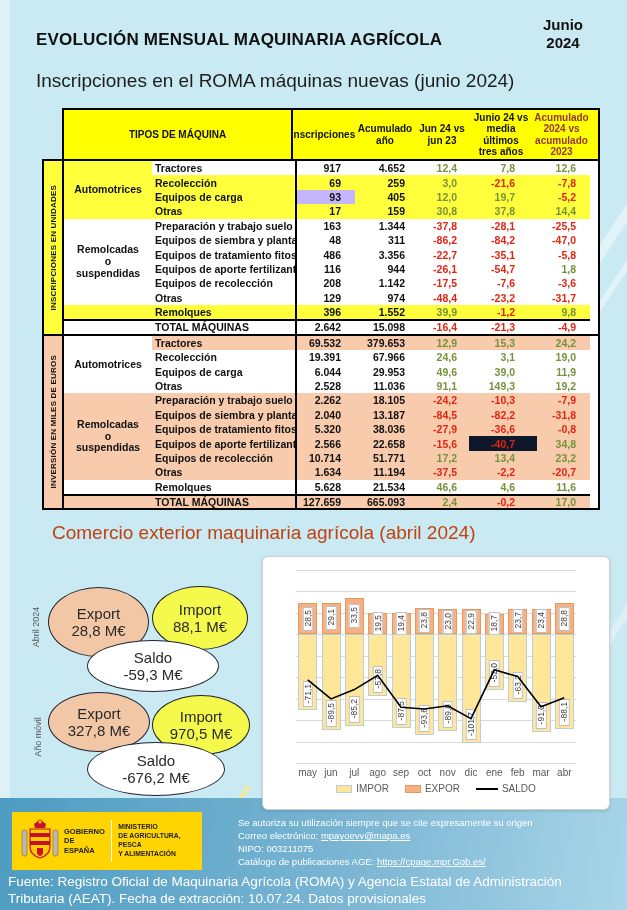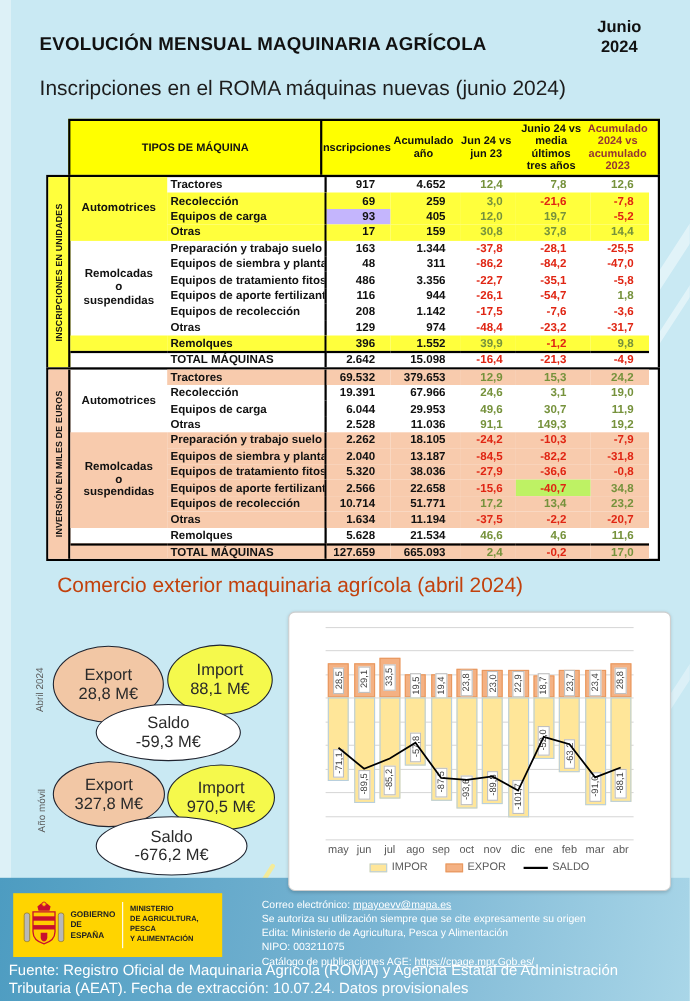--- a/index.html
+++ b/index.html
@@ -219,21 +219,21 @@
           <div class="cell type" style="grid-area: 2 / 3;">Recolección</div>
           <div class="cell val c3" style="grid-area: 2 / 4;">19.391</div>
           <div class="cell val c4" style="grid-area: 2 / 5;">67.966</div>
           <div class="cell val c5 pos" style="grid-area: 2 / 6;">24,6</div>
           <div class="cell val c6 pos" style="grid-area: 2 / 7;">3,1</div>
           <div class="cell val c7 pos" style="grid-area: 2 / 8;">19,0</div>
           <div class="cell type" style="grid-area: 3 / 3;">Equipos de carga</div>
           <div class="cell val c3" style="grid-area: 3 / 4;">6.044</div>
           <div class="cell val c4" style="grid-area: 3 / 5;">29.953</div>
           <div class="cell val c5 pos" style="grid-area: 3 / 6;">49,6</div>
-          <div class="cell val c6 pos" style="grid-area: 3 / 7;">30,7</div>
+          <div class="cell val c6 pos" style="grid-area: 3 / 7;">39,0</div>
           <div class="cell val c7 pos" style="grid-area: 3 / 8;">11,9</div>
           <div class="cell type" style="grid-area: 4 / 3;">Otras</div>
           <div class="cell val c3" style="grid-area: 4 / 4;">2.528</div>
           <div class="cell val c4" style="grid-area: 4 / 5;">11.036</div>
           <div class="cell val c5 pos" style="grid-area: 4 / 6;">91,1</div>
           <div class="cell val c6 pos" style="grid-area: 4 / 7;">149,3</div>
           <div class="cell val c7 pos" style="grid-area: 4 / 8;">19,2</div>
           <div class="cell type" style="grid-area: 5 / 3; background: rgb(248, 203, 173);">Preparación y trabajo suelo</div>
           <div class="cell val c3" style="grid-area: 5 / 4; background: rgb(248, 203, 173);">2.262</div>
           <div class="cell val c4" style="grid-area: 5 / 5; background: rgb(248, 203, 173);">18.105</div>
@@ -249,21 +249,21 @@
           <div class="cell type" style="grid-area: 7 / 3; background: rgb(248, 203, 173);">Equipos de tratamiento fitosanitario</div>
           <div class="cell val c3" style="grid-area: 7 / 4; background: rgb(248, 203, 173);">5.320</div>
           <div class="cell val c4" style="grid-area: 7 / 5; background: rgb(248, 203, 173);">38.036</div>
           <div class="cell val c5 neg" style="grid-area: 7 / 6; background: rgb(248, 203, 173);">-27,9</div>
           <div class="cell val c6 neg" style="grid-area: 7 / 7; background: rgb(248, 203, 173);">-36,6</div>
           <div class="cell val c7 neg" style="grid-area: 7 / 8; background: rgb(248, 203, 173);">-0,8</div>
           <div class="cell type" style="grid-area: 8 / 3; background: rgb(248, 203, 173);">Equipos de aporte fertilizante</div>
           <div class="cell val c3" style="grid-area: 8 / 4; background: rgb(248, 203, 173);">2.566</div>
           <div class="cell val c4" style="grid-area: 8 / 5; background: rgb(248, 203, 173);">22.658</div>
           <div class="cell val c5 neg" style="grid-area: 8 / 6; background: rgb(248, 203, 173);">-15,6</div>
-          <div class="cell val c6 neg" style="grid-area: 8 / 7; background: #bef264;">-40,7</div>
+          <div class="cell val c6 neg" style="grid-area: 8 / 7; background: #0f172a;">-40,7</div>
           <div class="cell val c7 pos" style="grid-area: 8 / 8; background: rgb(248, 203, 173);">34,8</div>
           <div class="cell type" style="grid-area: 9 / 3; background: rgb(248, 203, 173);">Equipos de recolección</div>
           <div class="cell val c3" style="grid-area: 9 / 4; background: rgb(248, 203, 173);">10.714</div>
           <div class="cell val c4" style="grid-area: 9 / 5; background: rgb(248, 203, 173);">51.771</div>
           <div class="cell val c5 pos" style="grid-area: 9 / 6; background: rgb(248, 203, 173);">17,2</div>
           <div class="cell val c6 pos" style="grid-area: 9 / 7; background: rgb(248, 203, 173);">13,4</div>
           <div class="cell val c7 pos" style="grid-area: 9 / 8; background: rgb(248, 203, 173);">23,2</div>
           <div class="cell type" style="grid-area: 10 / 3; background: rgb(248, 203, 173);">Otras</div>
           <div class="cell val c3" style="grid-area: 10 / 4; background: rgb(248, 203, 173);">1.634</div>
           <div class="cell val c4" style="grid-area: 10 / 5; background: rgb(248, 203, 173);">11.194</div>
@@ -449,25 +449,24 @@
     </div>
     <div class="govtext">GOBIERNO
 DE ESPAÑA</div>
     <div class="divline"></div>
     <div class="mintext">MINISTERIO
 DE AGRICULTURA, PESCA
 Y ALIMENTACIÓN</div>
   </div>
 
   <div class="contact">
+    <div>Se autoriza su utilización siempre que se cite expresamente su origen</div>
     <div>
       <span>Correo electrónico: </span><a>mpayoevv@mapa.es</a>
     </div>
-    <div>Se autoriza su utilización siempre que se cite expresamente su origen</div>
-    <div>Edita: Ministerio de Agricultura, Pesca y Alimentación</div>
     <div>NIPO: 003211075</div>
     <div>
       <span>Catálogo de publicaciones AGE: </span><a>https://cpage.mpr.Gob.es/</a>
     </div>
   </div>
 
   <div class="fuente">Fuente: Registro Oficial de Maquinaria Agrícola (ROMA) y Agencia Estatal de Administración Tributaria (AEAT). Fecha de extracción: 10.07.24. Datos provisionales</div>
 </div>
 
 </body></html>

